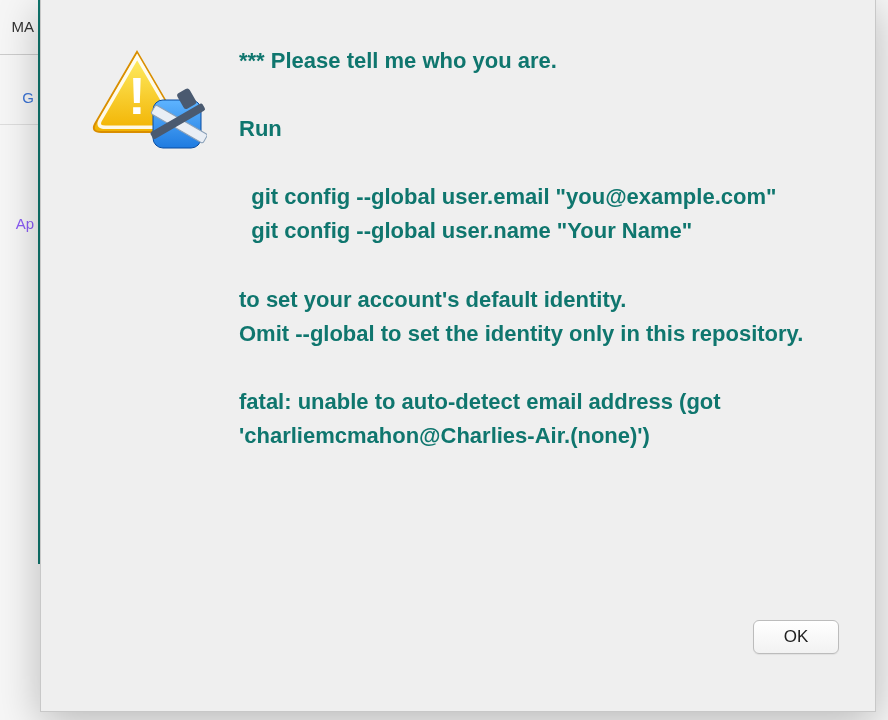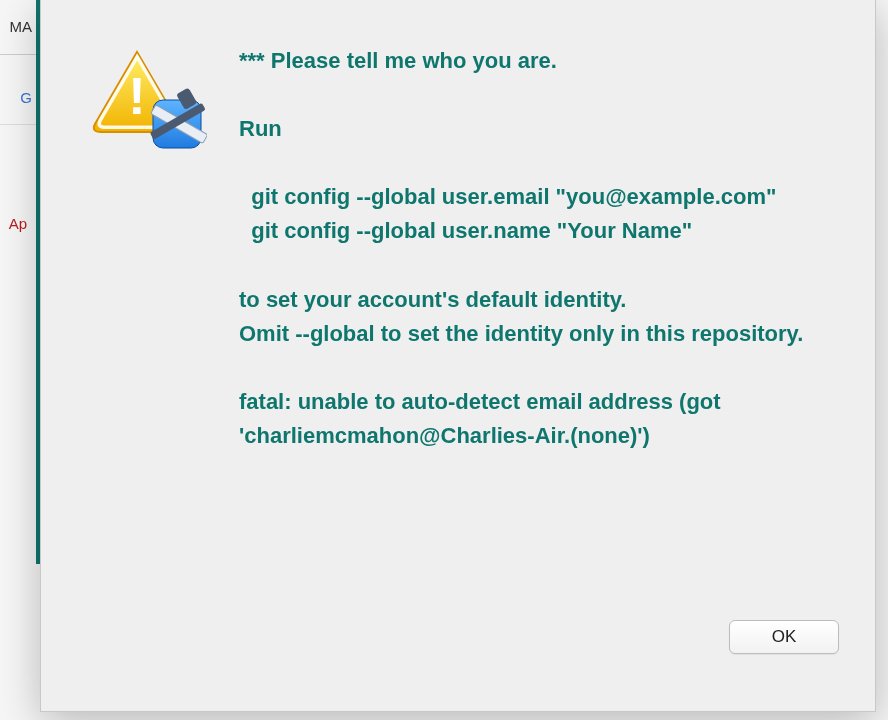--- a/index.html
+++ b/index.html
@@ -10,43 +10,43 @@
       background: #f6f6f6;
       position: relative;
       overflow: hidden;
     }
     .bg-left {
       position: absolute;
       left: 0; top: 0;
       width: 40px;
       height: 564px;
       background: #f6f6f6;
-      border-right: 4px solid #0f766e;
+      border-right: 2px solid #0f766e;
     }
     .bg-left .toolbar {
       height: 55px;
       border-bottom: 1px solid #ccc;
       padding: 18px 4px 0 4px;
       font-size: 15px;
       color: #333;
       text-align: right;
     }
     .bg-left .under {
       height: 70px;
       border-bottom: 1px solid #ddd;
       padding: 34px 4px 0 4px;
       font-size: 15px;
       color: #3a73d6;
       text-align: right;
     }
     .bg-left .lower {
       padding: 90px 4px 0 4px;
       font-size: 15px;
-      color: #b91c1c;
-      text-align: center;
+      color: #8b5cf6;
+      text-align: right;
     }
     .dialog {
       position: absolute;
       left: 40px;
       top: 0;
       width: 836px;
       height: 712px;
       background: #efefef;
       border: 1px solid #c8c8c8;
       border-top: none;
@@ -73,21 +73,21 @@
       color: #0f766e;
       white-space: pre-wrap;
       font-family: -apple-system, BlinkMacSystemFont, "Helvetica Neue", Helvetica, Arial, sans-serif;
     }
     .button-row {
       display: flex;
       justify-content: flex-end;
       padding: 0 36px 28px 0;
     }
     .ok-button {
-      width: 110px;
+      width: 86px;
       height: 34px;
       background: linear-gradient(#ffffff, #f2f2f2);
       border: 1px solid #bcbcbc;
       border-radius: 6px;
       font-size: 17px;
       font-weight: 400;
       color: #222;
       cursor: pointer;
       box-shadow: 0 1px 1px rgba(0,0,0,0.06);
     }

